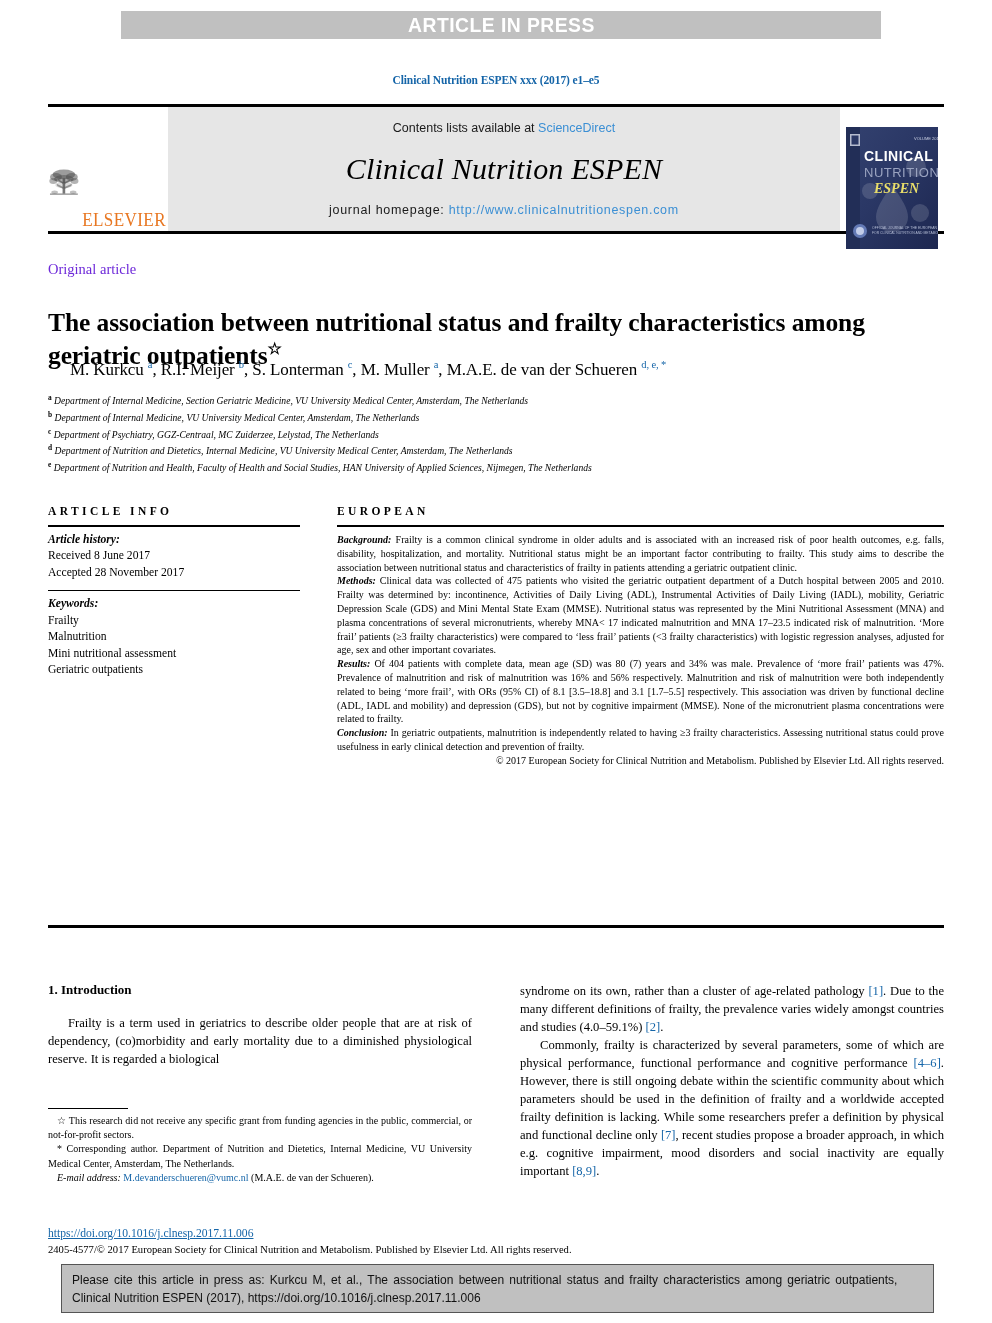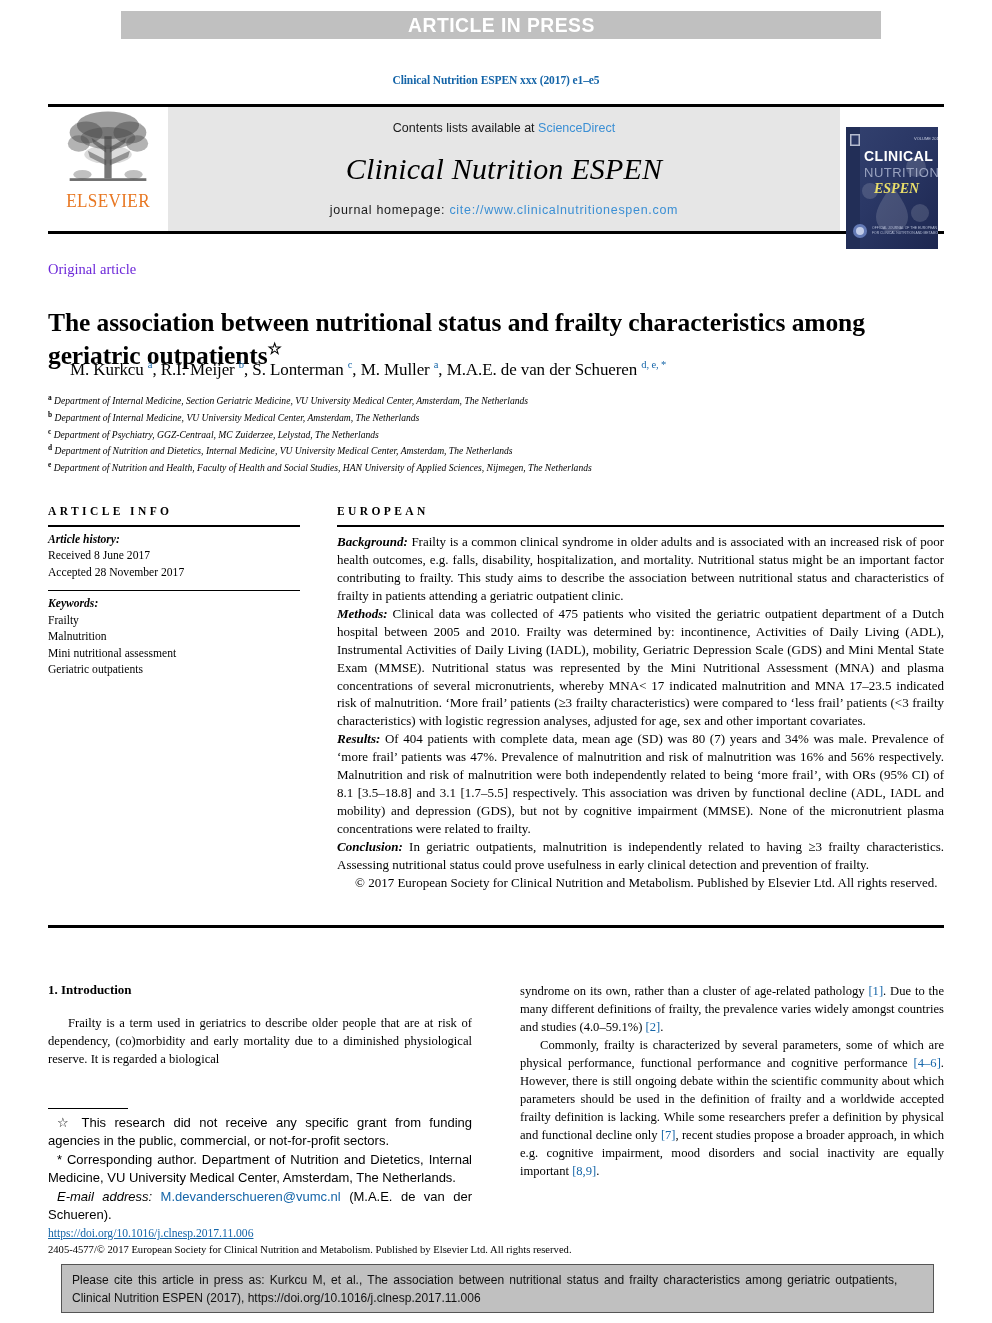--- a/index.html
+++ b/index.html
@@ -68,24 +68,24 @@
     height: 130px;
     box-sizing: border-box;
     display: flex;
     align-items: stretch;
   }
   .elsevier-block {
     width: 120px;
     flex: 0 0 120px;
     background: #fff;
     display: flex;
-    flex-direction: column;
-    align-items: center;
+    flex-direction: row;
+    align-items: flex-end;
     justify-content: flex-end;
-    padding-bottom: 21px;
+    padding-bottom: 2px;
     box-sizing: border-box;
   }
   .elsevier-tree {
     width: 96px;
     height: 92px;
     display: block;
   }
   .elsevier-word {
     font-family: "Liberation Serif", serif;
     font-size: 18px;
@@ -212,29 +212,30 @@
   .info-group {
     font-family: "Liberation Serif", serif;
     font-size: 11.6px;
     line-height: 1.42;
     padding-top: 5px;
     padding-bottom: 9px;
   }
   .info-group .ig-label { font-style: italic; font-weight: bold; }
   .sum-body {
     font-family: "Liberation Serif", serif;
-    font-size: 13px;
+    font-size: 10px;
     line-height: 1.38;
     text-align: justify;
     padding-top: 6px;
     color: #000;
   }
   .sum-body p { margin: 0; }
   .sum-body .sb-label { font-style: italic; font-weight: bold; }
   .copyright-line {
+    text-align: right;
     margin-top: 4px;
     text-indent: 18px;
   }
 
   
   .divider-main {
     position: absolute;
     left: 48px;
     top: 925px;
     width: 896px;
@@ -277,22 +278,22 @@
     left: 48px;
     top: 1108px;
     width: 424px;
   }
   .fn-rule {
     width: 80px;
     border-top: 1.4px solid #000;
     margin-bottom: 5px;
   }
   .fn-text {
-    font-family: Liberation Sans, sans-serif;
-    font-size: 13px;
+    font-family: Liberation Serif, serif;
+    font-size: 10px;
     line-height: 1.42;
     text-align: justify;
     color: #000;
   }
   .fn-text p { margin: 0; text-indent: 9px; }
   .fn-email-label { font-style: italic; }
   .fn-link { color: #1565a8; }
 
   
   .doi-line {
@@ -368,21 +369,21 @@
           <ellipse cx="20" cy="74" rx="10" ry="5" opacity="0.35"></ellipse>
           <ellipse cx="76" cy="74" rx="10" ry="5" opacity="0.35"></ellipse>
         </g>
       </svg>
       <div class="elsevier-word">ELSEVIER</div>
     </div>
 
     <div class="center-block">
       <div class="contents-line"><span>Contents lists available at </span><span class="sd-link">ScienceDirect</span></div>
       <div class="journal-title-big">Clinical Nutrition ESPEN</div>
-      <div class="homepage-line"><span>journal homepage: </span><span class="hp-link">cite://www.clinicalnutritionespen.com</span></div>
+      <div class="homepage-line"><span>journal homepage: </span><span class="hp-link">http://www.clinicalnutritionespen.com</span></div>
     </div>
 
     <div class="cover-block">
       <svg class="cover-img" viewBox="0 0 92 122">
         <defs>
           <linearGradient id="cg" x1="0" y1="0" x2="1" y2="1">
             <stop offset="0%" stop-color="#33416f"></stop>
             <stop offset="45%" stop-color="#2a3765"></stop>
             <stop offset="100%" stop-color="#1d2750"></stop>
           </linearGradient>

